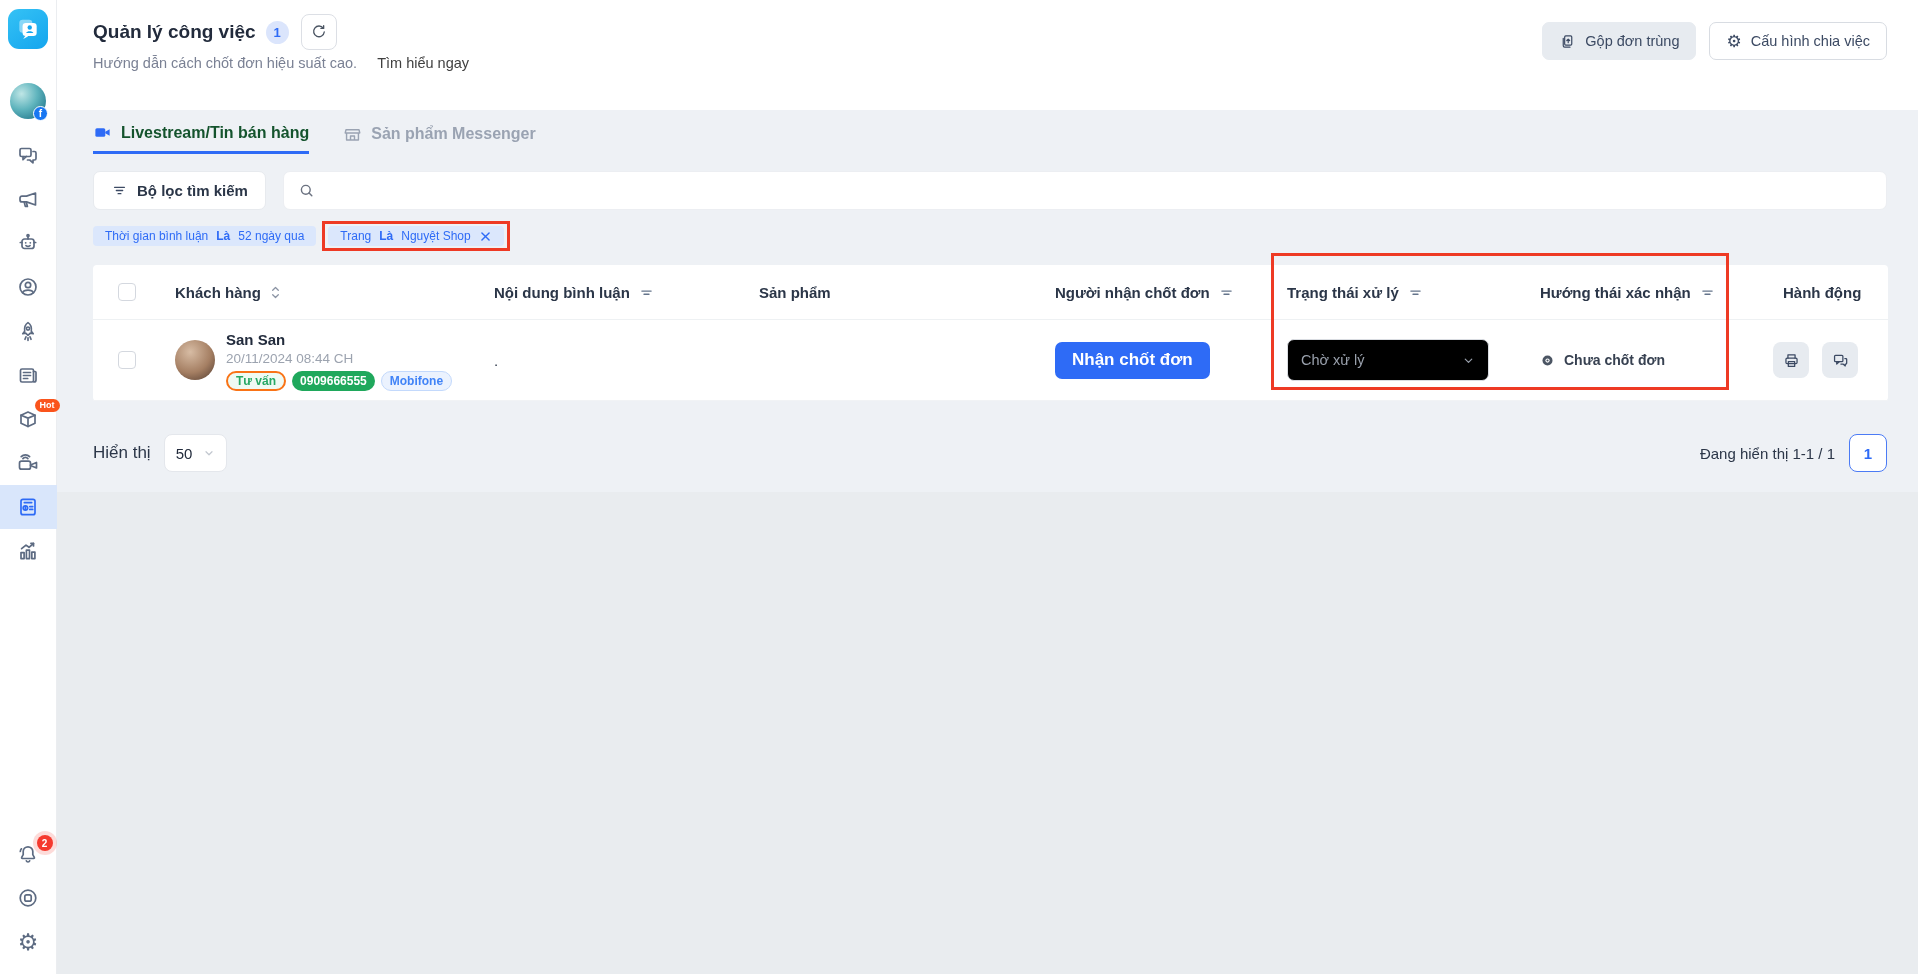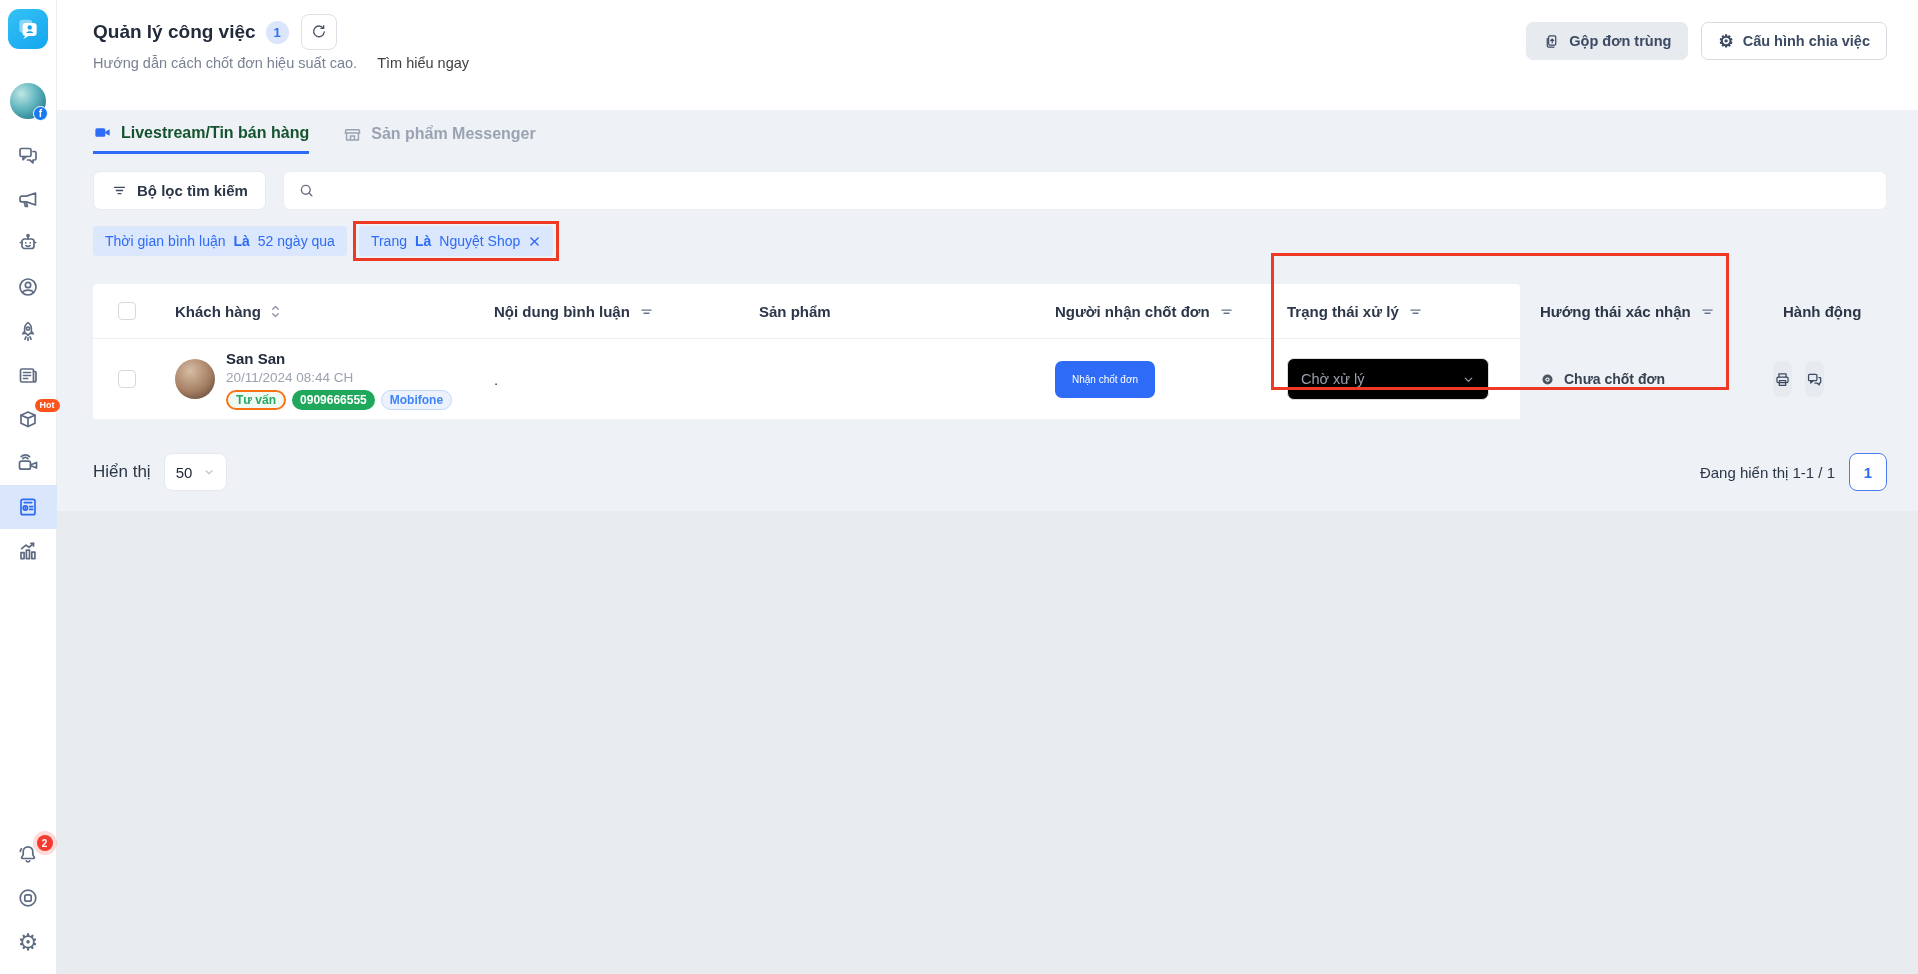--- a/index.html
+++ b/index.html
@@ -32,21 +32,21 @@
   .title-row{display:flex;align-items:center}
   .page-title{font-size:19px;font-weight:bold;color:#222b3c;line-height:30px}
   .count-badge{margin-left:10px;min-width:23px;height:23px;border-radius:50%;background:#dbe5fc;color:#2e6bf6;
     font-size:13px;font-weight:bold;display:flex;align-items:center;justify-content:center}
   .refresh-btn{margin-left:12px;width:36px;height:36px;border:1px solid #dcdfe5;border-radius:8px;background:#fff;
     display:flex;align-items:center;justify-content:center;cursor:pointer}
   .subtitle{margin-top:5px;font-size:14.5px;color:#7a8194}
   .subtitle a{color:#404040;text-decoration:none;margin-left:16px;cursor:pointer}
   .topbar-actions{display:flex;gap:13px;margin-top:8px}
   .btn{display:flex;align-items:center;gap:9px;height:38px;padding:0 16px;border-radius:7px;font-size:14.5px;
-    font-weight:700;color:#3c4a63;cursor:pointer;white-space:nowrap}
+    font-weight:400;color:#3c4a63;cursor:pointer;white-space:nowrap}
   .btn-gray{background:#e7ebf0;border:1px solid #e7ebf0}
   .btn-white{background:#fff;border:1px solid #d8dce2}
   .btn svg{stroke:#3c4a63;fill:none;stroke-width:1.7;stroke-linecap:round;stroke-linejoin:round}
   .gear-small{font-size:17px;color:#3c4a63;line-height:1}
 
   .content{flex:1;background:#e9ecef;display:flex;flex-direction:column}
   .band{background:#eef1f5;padding:0 31px 20px 36px}
 
   
   .tabs{display:flex;gap:34px;padding-top:13px}
@@ -58,29 +58,29 @@
   .filter-row{display:flex;margin-top:17px;gap:17px}
   .filter-btn{display:flex;align-items:center;gap:9px;height:39px;padding:0 17px;background:#fff;border:1px solid #e7eaee;
     border-radius:7px;font-size:15px;font-weight:600;color:#2b3648;cursor:pointer;white-space:nowrap}
   .filter-btn svg{stroke:#3c4a63;fill:none;stroke-width:1.8;stroke-linecap:round}
   .search-box{flex:1;display:flex;align-items:center;gap:10px;height:39px;background:#fff;border:1px solid #eceef2;border-radius:7px;padding:0 14px}
   .search-box input{border:none;outline:none;flex:1;font-size:15px;color:#2b3648;font-family:inherit;background:transparent}
   .search-box input::placeholder{color:#a8afbc}
 
   
   .chips-row{display:flex;align-items:center;margin-top:16px;gap:12px}
-  .chip{display:flex;align-items:center;gap:8px;height:30px;padding:0 12px;background:#dbe7fc;border-radius:4px;
-    color:#2e6bf6;font-size:14px;cursor:pointer;white-space:nowrap}
+  .chip{display:flex;align-items:center;gap:8px;height:20px;padding:0 12px;background:#dbe7fc;border-radius:4px;
+    color:#2e6bf6;font-size:12px;cursor:pointer;white-space:nowrap}
   .chip b{font-weight:bold}
   .chip-annotated-wrap{position:relative;display:inline-flex}
   .annotation-box{position:absolute;border:3px solid #ee3a24;pointer-events:none;z-index:5}
   .chip-rect{inset:-5px -6px}
 
   
-  .table{margin-top:28px;background:#fff;border-radius:4px;width:1427px}
+  .table{margin-top:19px;background:#fff;border-radius:4px;width:1795px}
   .t-row{display:grid;grid-template-columns:57px 319px 265px 296px 232px 253px 243px 1fr;align-items:center}
   .t-head{height:55px;border-bottom:1px solid #eef1f3}
   .t-body{height:81px;border-bottom:1px solid #f1f3f5}
   .cell{padding-left:25px;display:flex;align-items:center;gap:8px;min-width:0}
   .head-label{font-size:15px;font-weight:600;color:#2b3648;white-space:nowrap}
   .icon-btn-inline{display:flex;align-items:center;cursor:pointer}
   .checkbox{width:18px;height:18px;border:1.5px solid #d4d8df;border-radius:4px;background:#fff;cursor:pointer;flex-shrink:0}
 
   .cust{display:flex;align-items:center;gap:11px}
   .row-avatar{width:40px;height:40px;border-radius:50%;flex-shrink:0;
@@ -88,21 +88,21 @@
   .cust-name{font-size:15px;font-weight:600;color:#222b3c;line-height:19px}
   .cust-date{font-size:13.5px;color:#9ca3af;margin-top:2px}
   .tag-row{display:flex;gap:6px;margin-top:5px}
   .tag{height:20px;display:flex;align-items:center;padding:0 8px;border-radius:10px;font-size:12px;font-weight:600;white-space:nowrap}
   .tag-green-outline{background:#effaf3;border:2px solid #f97316;color:#27a864}
   .tag-green-solid{background:#1fa85c;color:#fff;font-weight:bold}
   .tag-blue-outline{background:#ebf2fe;border:1px solid #c3d9fc;color:#4083f7}
   .comment-text{font-size:15px;color:#2b3648}
 
   .assign-btn{height:37px;padding:0 17px;background:#2e6bf6;color:#fff;border:none;border-radius:7px;
-    font-size:10px;font-weight:400;font-family:inherit;cursor:pointer;white-space:nowrap}
+    font-size:17px;font-weight:700;font-family:inherit;cursor:pointer;white-space:nowrap}
   .status-select{width:202px;height:42px;border:1px solid #d9dce1;border-radius:7px;background:#000000;display:flex;
     align-items:center;justify-content:space-between;padding:0 13px;cursor:pointer}
   .status-select span{font-size:14.5px;color:#9aa1ad}
   .confirm-status{display:flex;align-items:center;gap:9px}
   .confirm-status span{font-size:14px;font-weight:600;color:#374151;white-space:nowrap}
   .actions-cell{padding-left:15px;gap:13px}
   .action-btn{width:36px;height:36px;border-radius:8px;background:#e7ebf0;border:none;display:flex;align-items:center;
     justify-content:center;cursor:pointer}
   .action-btn svg{stroke:#3c4a63;fill:none;stroke-width:1.6;stroke-linecap:round;stroke-linejoin:round}
 

